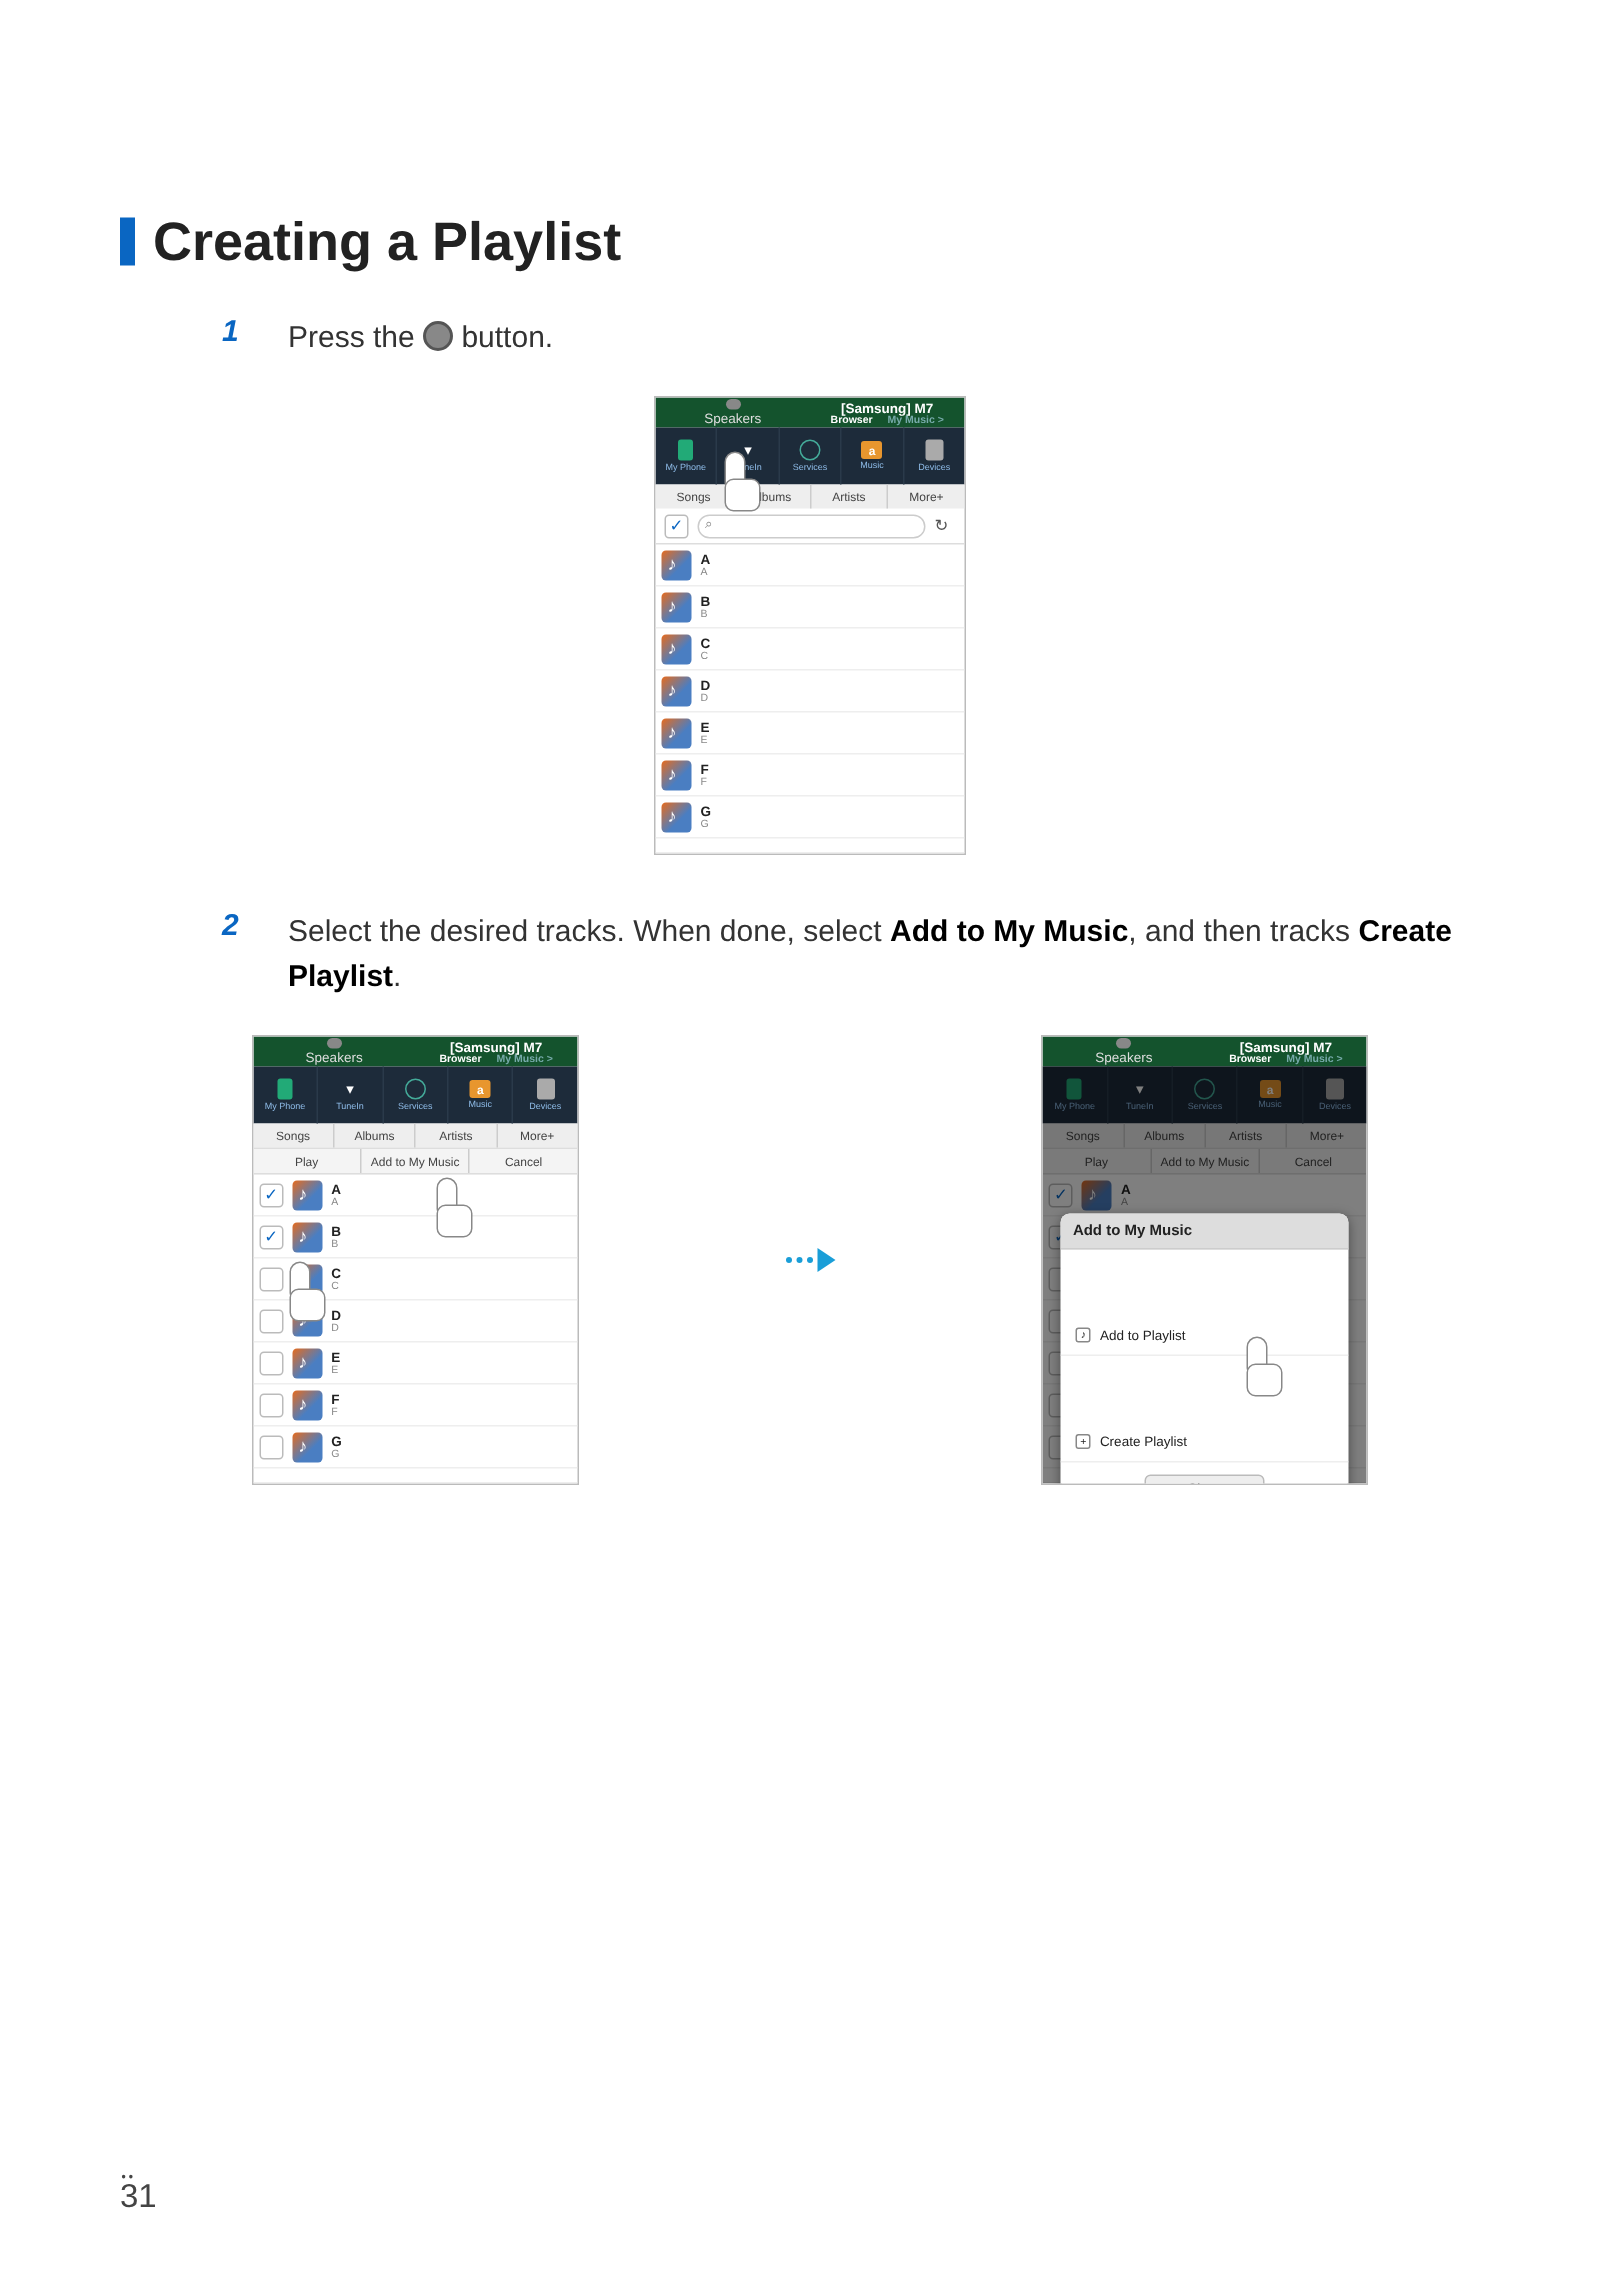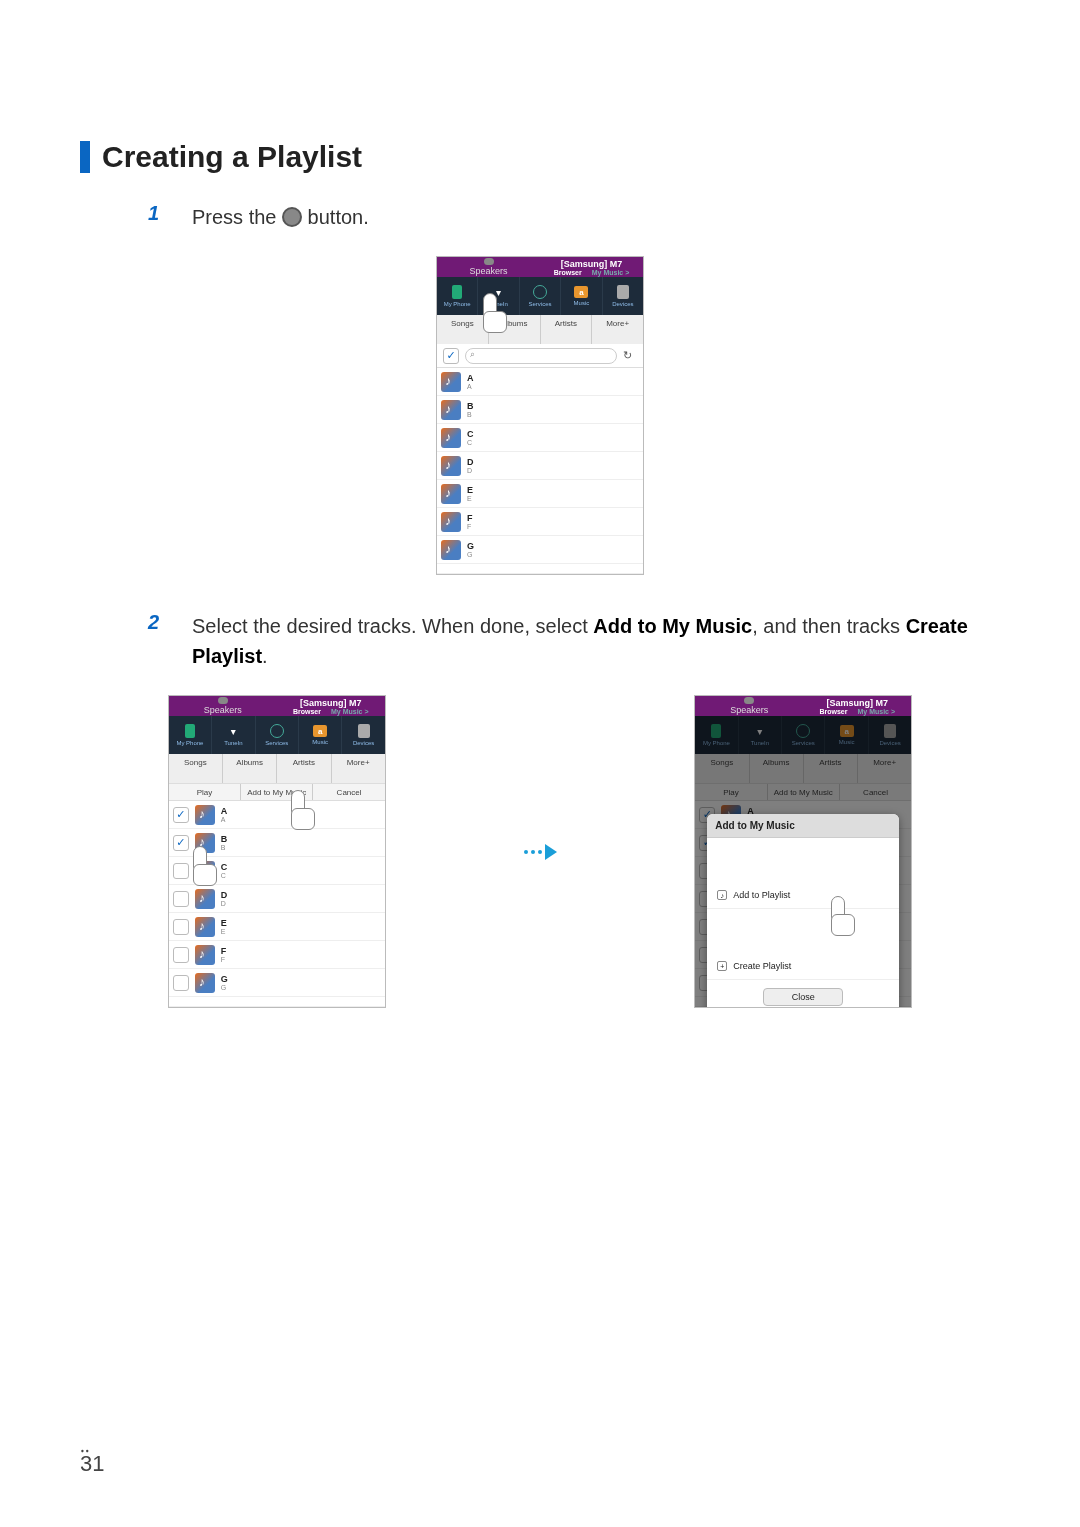--- a/index.html
+++ b/index.html
@@ -17,21 +17,21 @@
     align-items: center;
     gap: 12px;
     margin-bottom: 28px;
   }
   .heading .bar {
     width: 10px;
     height: 32px;
     background: #0a66c2;
   }
   .heading h2 {
-    font-size: 30px;
+    font-size: 36px;
     font-weight: bold;
   }
   .step {
     display: flex;
     gap: 20px;
     margin-left: 68px;
     margin-bottom: 24px;
   }
   .step .num {
     color: #0a66c2;
@@ -60,21 +60,21 @@
   .phone {
     width: 208px;
     border: 1px solid #bbb;
     margin: 0 auto;
     font-size: 9px;
     background: #fff;
     overflow: hidden;
   }
   .phone.wide { width: 218px; }
   .topbar {
-    background: #701a75;
+    background: #14532d;
     color: #ddd;
     display: flex;
     height: 20px;
     align-items: center;
   }
   .topbar .seg { flex: 1; text-align: center; }
   .topbar .spk {
     display: flex; flex-direction: column; align-items: center; gap: 1px;
   }
   .spk-icon {
@@ -101,21 +101,21 @@
     width: 14px; height: 14px; display: flex; align-items: center; justify-content: center;
   }
   .ic.phone-ic { background: #2a7; border-radius: 2px; width: 10px; height: 14px; }
   .ic.tunein-ic { color: #fff; font-size: 10px; }
   .ic.globe-ic { width: 14px; height: 14px; border-radius: 50%; border: 1px solid #4a9; position: relative; }
   .ic.music-ic { background: #e8962e; width: 14px; height: 12px; border-radius: 2px; display:flex; align-items:center; justify-content:center; color:#fff; font-size:8px; font-weight:bold; }
   .ic.dev-ic { width: 12px; height: 14px; background: #aaa; border-radius: 2px; }
   .tabs1 {
     display: flex;
     background: #eee;
-    height: 29px;
+    height: 16px;
   }
   .tabs1 .t {
     flex: 1;
     text-align: center;
     font-size: 8px;
     color: #444;
     line-height: 18px;
     border-right: 1px solid #ccc;
   }
   .tabs1 .t:last-child { border-right: none; }

